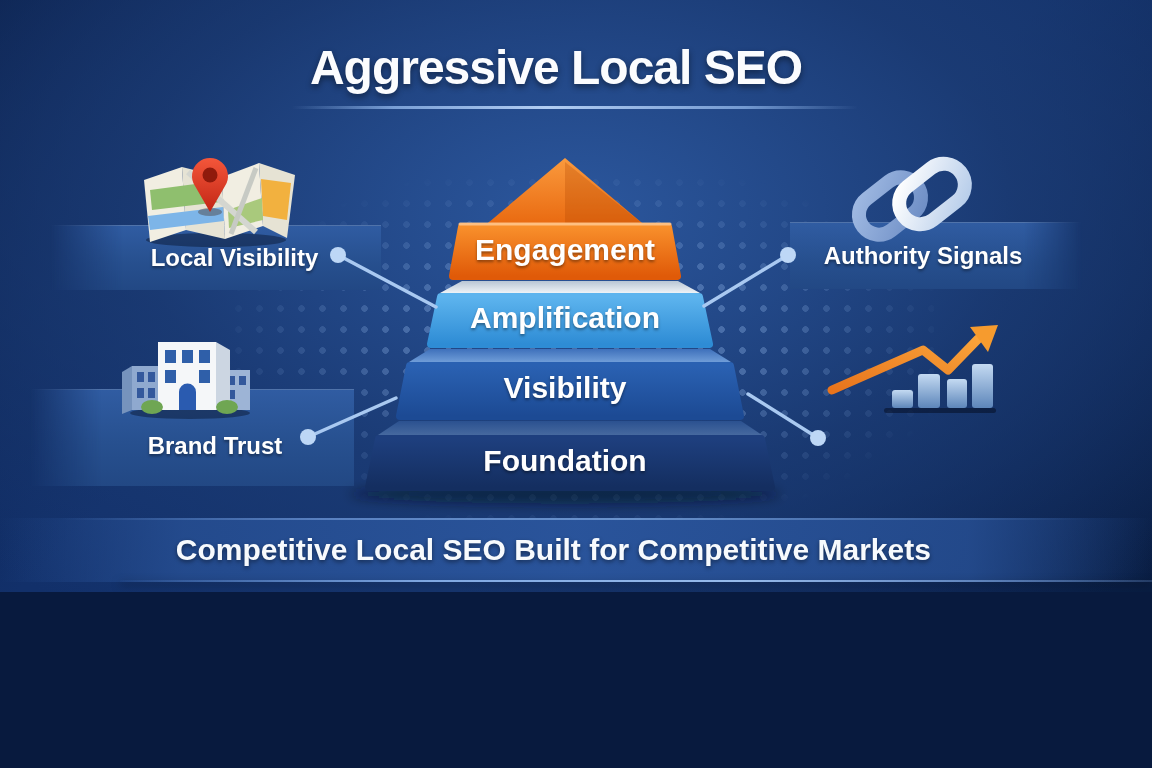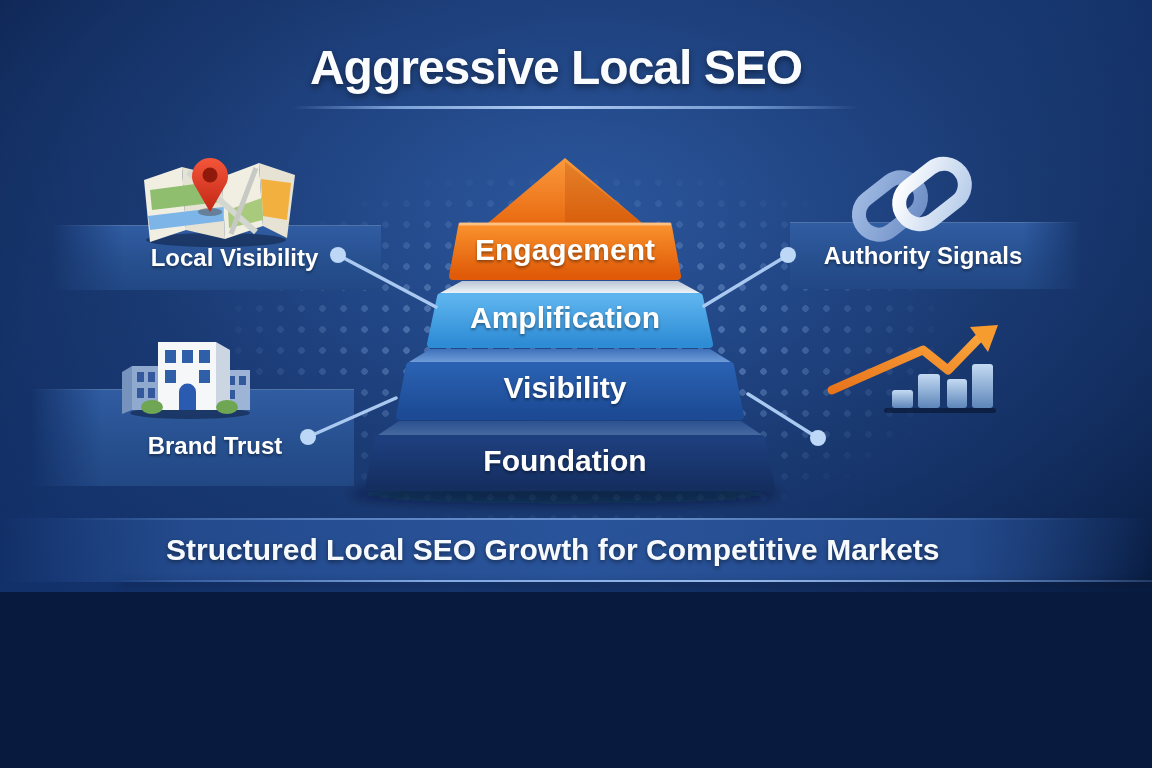--- a/index.html
+++ b/index.html
@@ -93,21 +93,21 @@
 
 <div class="canvas">
 
   <div class="dots dots-center"></div>
   <div class="dots dots-bottom"></div>
 
   <h1 class="title">Aggressive Local SEO</h1>
   <div class="title-rule"></div>
 
   <div class="band">
-    <div class="subtitle">Structured Local SEO Growth for Competitive Markets</div>
+    <div class="subtitle">Competitive Local SEO Built for Competitive Markets</div>
   </div>
 
   <div class="panel panel-left panel-lv">
     <span class="panel-label">Local Visibility</span>
   </div>
   <div class="panel panel-left panel-bt">
     <span class="panel-label">Brand Trust</span>
   </div>
   <div class="panel panel-right panel-as">
     <span class="panel-label">Authority Signals</span>

